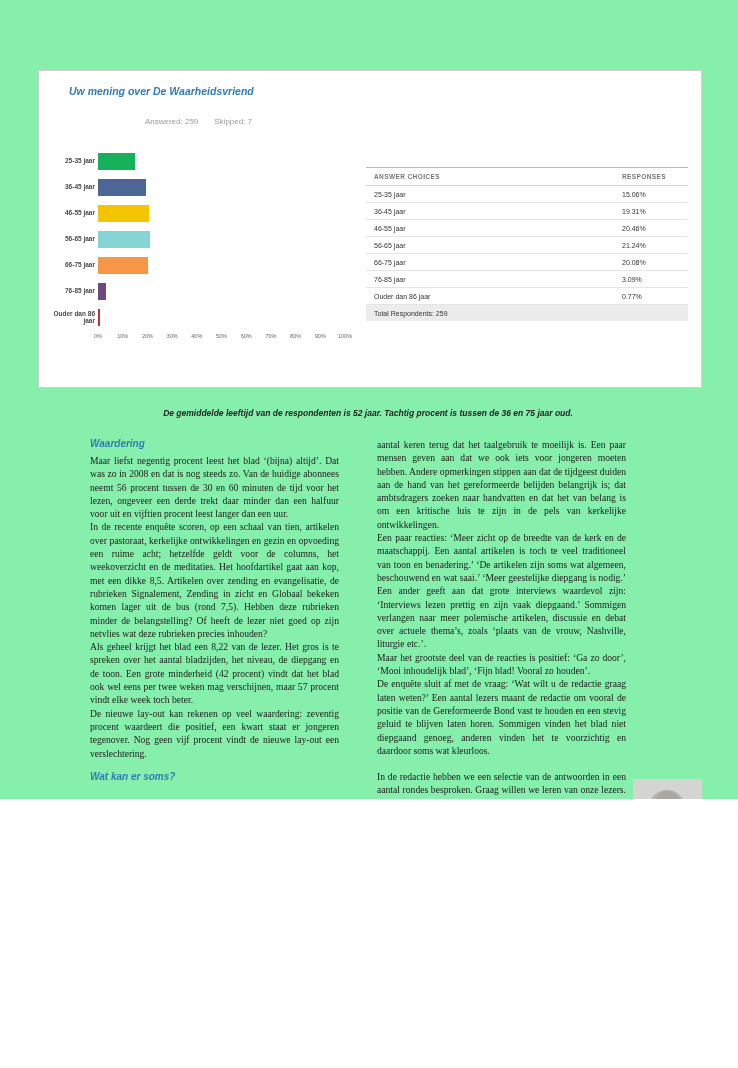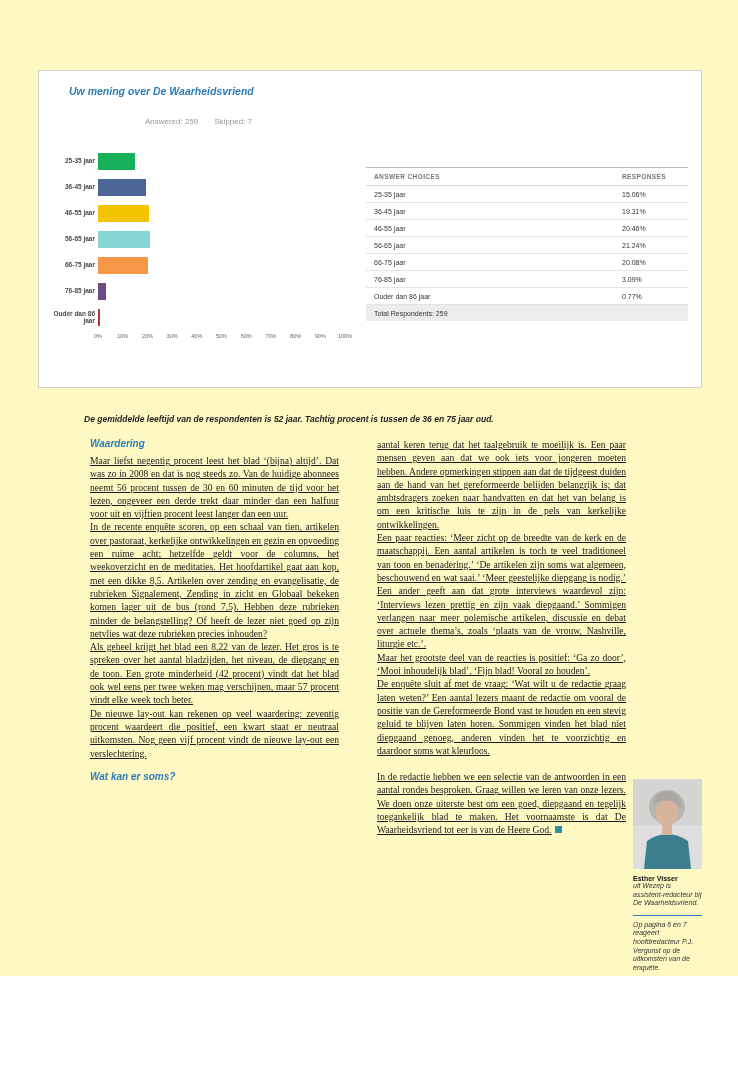--- a/index.html
+++ b/index.html
@@ -1,18 +1,18 @@
 <!DOCTYPE html>
 <html style="--accent: #2e7cb5; --teal: #2d8fa0;"><head>
 <meta charset="utf-8">
 <style>
   :root { --accent:#2e7cb5; --teal:#2d8fa0; }
   * { box-sizing:border-box; }
   html,body { margin:0; padding:0; background:#fff; }
-  .page { position:relative; width:738px; height:976px; background:#fef9c3;
+  .page { position:relative; width:738px; height:799px; background:#86efac;
           font-family:"Liberation Serif", serif; color:#1b1b1b; overflow:hidden; }
 
   
   .survey-box { position:absolute; left:38px; top:70px; width:664px; height:318px;
                 border:1px solid #cfcfcf; background:#fff; }
   .survey-title { position:absolute; left:30px; top:14px;
                   font:italic bold 10.5px "Liberation Sans", sans-serif; color:var(--accent); }
 
   .chart { position:absolute; left:12px; top:36px; width:295px; }
   .chart-title { text-align:center; font:400 14.5px "Liberation Sans", sans-serif; color:#3d3d3d; }
@@ -30,27 +30,27 @@
 
   .stable { position:absolute; left:327px; top:96px; width:322px;
             font-family:"Liberation Sans", sans-serif; }
   .thead { display:flex; border-top:1px solid #b9b9b9; border-bottom:1px solid #d4d4d4;
            padding:5px 8px; font-size:6.5px; font-weight:bold; letter-spacing:.4px; color:#777; }
   .trow { display:flex; border-bottom:1px solid #e4e4e4; padding:4.5px 8px; font-size:7px; color:#333; }
   .tc { flex:1; } .tr { width:58px; }
   .ttotal { background:#ececec; padding:4.5px 8px; font-size:7px; color:#333; }
 
   
-  .caption { position:absolute; left:68px; top:398px; width:580px; margin:16px;
-             font:italic 600 8.5px/11px "Liberation Sans", sans-serif; color:#222; }
+  .caption { position:absolute; left:68px; top:398px; width:580px; margin:10px;
+             font:italic 600 8.5px/11px "Liberation Sans", sans-serif; color:#222;text-align:center; }
 
   
   .columns { position:absolute; left:68px; top:438px; width:558px; display:flex; gap:16px; }
   .col { width:271px; font-size:9.6px; line-height:13.3px; text-align:justify;margin-left:22px; }
-  .col p { margin:0;text-decoration:underline; }
+  .col p { margin:0; }
   h3.blue { margin:0 0 5px 0; font:italic bold 10px "Liberation Sans", sans-serif; color:var(--accent); }
   h3.blue.second { margin-top:11px; }
   .closing { margin-top:13px !important; }
   .endmark { display:inline-block; width:7px; height:7px; background:var(--teal); margin-left:3px; }
 
   
   .side { position:absolute; left:633px; top:779px; width:69px;
           font-family:"Liberation Sans", sans-serif; }
   .photo { width:69px; height:90px; display:block; }
   .sname { font-weight:bold; font-size:7px; margin-top:6px; color:#111; }
@@ -177,21 +177,21 @@
   </section>
 
   <p class="caption">De gemiddelde leeftijd van de respondenten is 52 jaar. Tachtig procent is tussen de 36 en 75 jaar oud.</p>
 
   <div class="columns">
     <div class="col">
       <h3 class="blue">Waardering</h3>
       <p>Maar liefst negentig procent leest het blad ‘(bijna) altijd’. Dat was zo in 2008 en dat is nog steeds zo. Van de huidige abonnees neemt 56 procent tussen de 30 en 60 minuten de tijd voor het lezen, ongeveer een derde trekt daar minder dan een halfuur voor uit en vijftien procent leest langer dan een uur.</p>
       <p>In de recente enquête scoren, op een schaal van tien, artikelen over pastoraat, kerkelijke ontwikkelingen en gezin en opvoeding een ruime acht; hetzelfde geldt voor de columns, het weekoverzicht en de meditaties. Het hoofdartikel gaat aan kop, met een dikke 8,5. Artikelen over zending en evangelisatie, de rubrieken Signalement, Zending in zicht en Globaal bekeken komen lager uit de bus (rond 7,5). Hebben deze rubrieken minder de belangstelling? Of heeft de lezer niet goed op zijn netvlies wat deze rubrieken precies inhouden?</p>
       <p>Als geheel krijgt het blad een 8,22 van de lezer. Het gros is te spreken over het aantal bladzijden, het niveau, de diepgang en de toon. Een grote minderheid (42 procent) vindt dat het blad ook wel eens per twee weken mag verschijnen, maar 57 procent vindt elke week toch beter.</p>
-      <p>De nieuwe lay-out kan rekenen op veel waardering: zeventig procent waardeert die positief, een kwart staat er neutraal uitkomsten. Nog geen vijf procent vindt de nieuwe lay-out een verslechtering.</p>
+      <p>De nieuwe lay-out kan rekenen op veel waardering: zeventig procent waardeert die positief, een kwart staat er jongeren tegenover. Nog geen vijf procent vindt de nieuwe lay-out een verslechtering.</p>
       <h3 class="blue second">Wat kan er soms?</h3>
     </div>
     <div class="col">
       <p>aantal keren terug dat het taalgebruik te moeilijk is. Een paar mensen geven aan dat we ook iets voor jongeren moeten hebben. Andere opmerkingen stippen aan dat de tijdgeest duiden aan de hand van het gereformeerde belijden belangrijk is; dat ambtsdragers zoeken naar handvatten en dat het van belang is om een kritische luis te zijn in de pels van kerkelijke ontwikkelingen.</p>
       <p>Een paar reacties: ‘Meer zicht op de breedte van de kerk en de maatschappij. Een aantal artikelen is toch te veel traditioneel van toon en benadering.’ ‘De artikelen zijn soms wat algemeen, beschouwend en wat saai.’ ‘Meer geestelijke diepgang is nodig.’ Een ander geeft aan dat grote interviews waardevol zijn: ‘Interviews lezen prettig en zijn vaak diepgaand.’ Sommigen verlangen naar meer polemische artikelen, discussie en debat over actuele thema’s, zoals ‘plaats van de vrouw, Nashville, liturgie etc.’.</p>
       <p>Maar het grootste deel van de reacties is positief: ‘Ga zo door’, ‘Mooi inhoudelijk blad’, ‘Fijn blad! Vooral zo houden’.</p>
       <p>De enquête sluit af met de vraag: ‘Wat wilt u de redactie graag laten weten?’ Een aantal lezers maant de redactie om vooral de positie van de Gereformeerde Bond vast te houden en een stevig geluid te blijven laten horen. Sommigen vinden het blad niet diepgaand genoeg, anderen vinden het te voorzichtig en daardoor soms wat kleurloos.</p>
       <p class="closing"><span>In de redactie hebben we een selectie van de antwoorden in een aantal rondes besproken. Graag willen we leren van onze lezers. We doen onze uiterste best om een goed, diepgaand en tegelijk toegankelijk blad te maken. Het voornaamste is dat De Waarheidsvriend tot eer is van de Heere God.</span><span class="endmark"></span></p>
     </div>
   </div>

